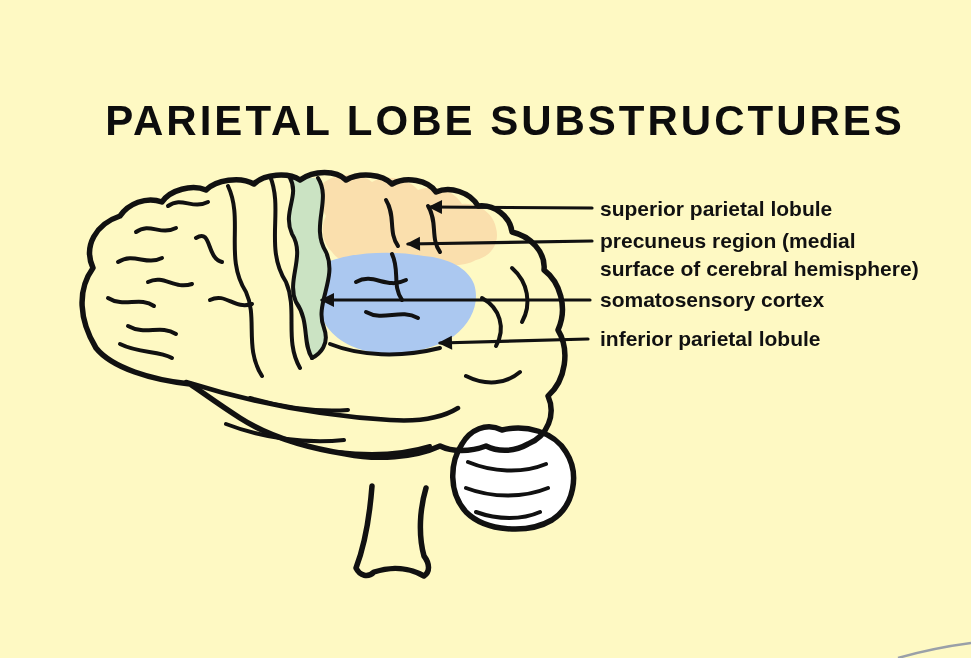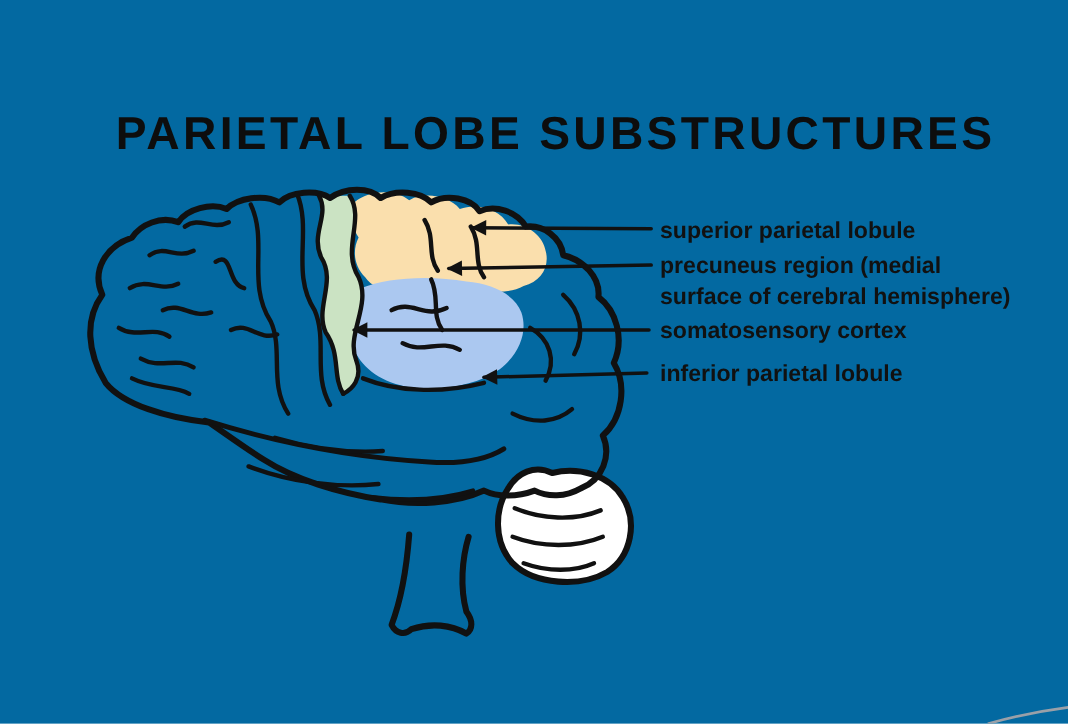--- a/index.html
+++ b/index.html
@@ -1,20 +1,20 @@
 <!DOCTYPE html>
 <html><head>
 <meta charset="utf-8">
 <style>
   html, body { margin: 0; padding: 0; background: #ffffff; }
   .canvas {
     position: relative;
     width: 971px;
     height: 658px;
-    background: #0369a1;
+    background: #fef9c3;
     overflow: hidden;
     font-family: "Liberation Sans", sans-serif;
   }
   svg { display: block; }
   .title-text {
     font-family: "Liberation Sans", sans-serif;
     font-weight: bold;
     font-size: 42px;
     letter-spacing: 3px;
     fill: #0d0d0d;

